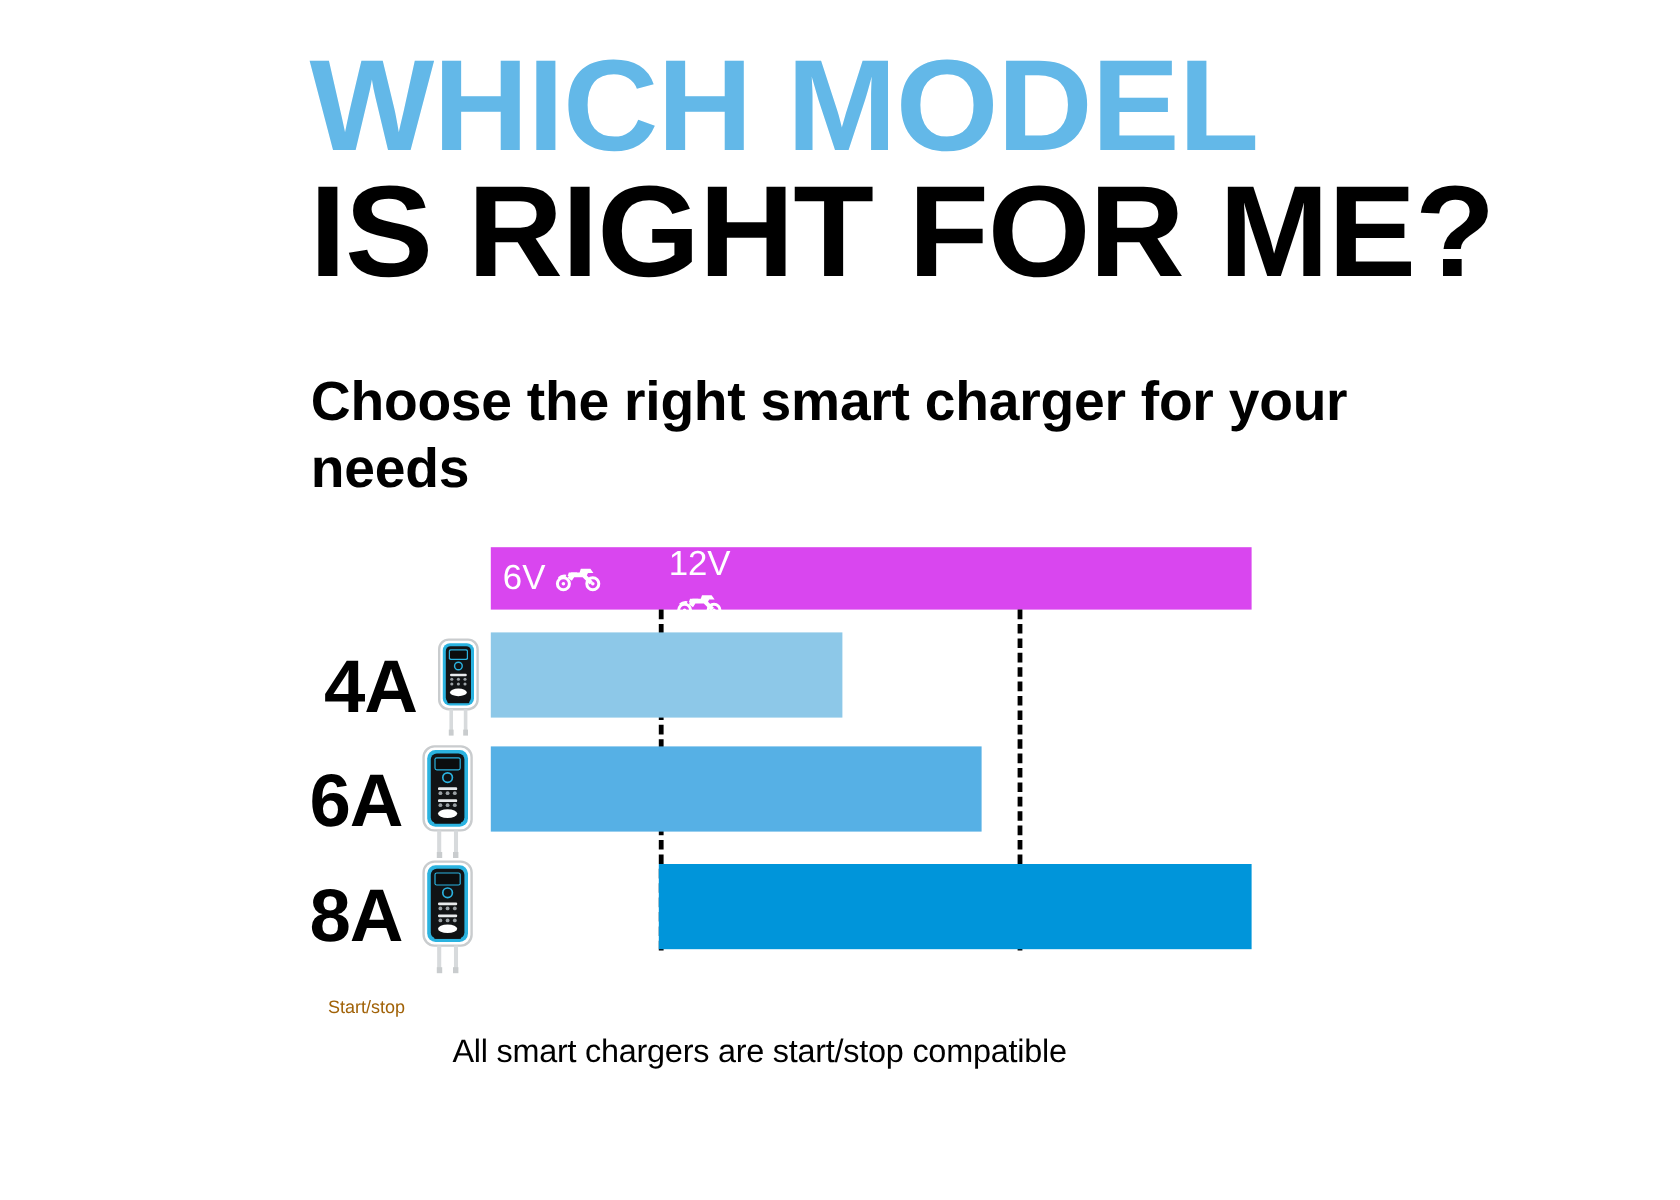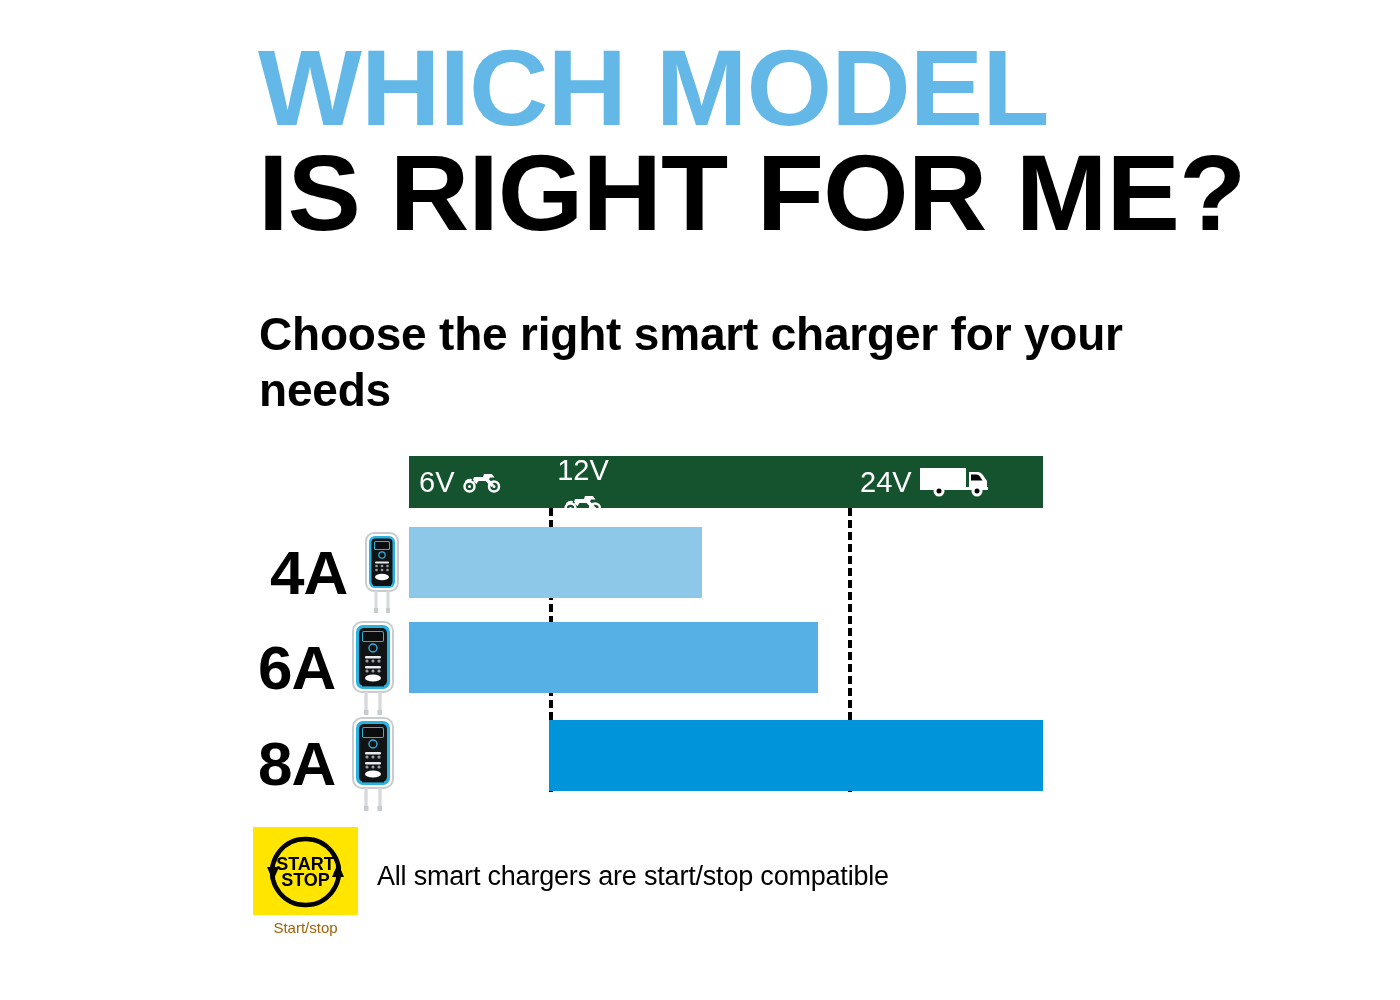--- a/index.html
+++ b/index.html
@@ -68,21 +68,21 @@
     width: 634px;
     height: 336px;
   }
 
   .header-bar {
     position: absolute;
     left: 0;
     top: 0;
     width: 634px;
     height: 52px;
-    background: #14532d;
+    background: #d946ef;
     color: #ffffff;
   }
   .hdr-group {
     position: absolute;
     top: 0;
     height: 52px;
     display: flex;
     align-items: center;
     gap: 7px;
   }
@@ -240,37 +240,20 @@
             <path d="M74 16 q8 0 13 5 l14 11 h-27 z" fill="#000000"></path>
             <circle cx="28" cy="44" r="10" fill="#ffffff"></circle>
             <circle cx="28" cy="44" r="4.5" fill="#000000"></circle>
             <circle cx="86" cy="44" r="10" fill="#ffffff"></circle>
             <circle cx="86" cy="44" r="4.5" fill="#000000"></circle>
           </g>
         </svg>
       </span>
     </div>
 
-    <div class="hdr-group" style="left:451px;">
-      <span class="hdr-label">24V</span>
-      <span>
-        <svg class="veh" width="72" height="34" viewBox="0 0 144 68">
-          <g fill="#ffffff">
-            <rect x="2" y="6" width="92" height="38"></rect>
-            <path d="M100 14 h18 q6 0 9 5 l9 13 v12 h-36 z"></path>
-            <path d="M104 19 h12 q3 0 5 3 l6 9 h-23 z" fill="#000000"></path>
-            <rect x="2" y="44" width="136" height="6"></rect>
-            <circle cx="40" cy="52" r="11" fill="#ffffff"></circle>
-            <circle cx="40" cy="52" r="5" fill="#000000"></circle>
-            <circle cx="116" cy="52" r="11" fill="#ffffff"></circle>
-            <circle cx="116" cy="52" r="5" fill="#000000"></circle>
-          </g>
-        </svg>
-      </span>
-    </div>
   </div>
 
   <div class="divider" style="left:140px;"></div>
   <div class="divider" style="left:439px;"></div>
 
   <div class="bar b4"></div>
   <div class="bar b6"></div>
   <div class="bar b8"></div>
 </div>
 
@@ -354,28 +337,16 @@
         <rect x="19" y="63" width="22" height="3.4" fill="#0f1112"></rect>
         <path d="M23 72 l0 20 M37 72 l0 20" stroke="#d7dadc" stroke-width="3.4" fill="none"></path>
         <rect x="21" y="90" width="4.5" height="5" fill="#c9ccce"></rect>
         <rect x="34.5" y="90" width="4.5" height="5" fill="#c9ccce"></rect>
       </g>
     </svg>
   </span>
 </div>
 
 <div class="badge">
-  <div class="badge-top">
-    <svg width="105" height="88" viewBox="0 0 105 88">
-      <g fill="none" stroke="#000000" stroke-width="4.5">
-        <path d="M20 52 A33 33 0 0 1 52.5 12 A33 33 0 0 1 85 52"></path>
-        <path d="M85 38 A33 33 0 0 1 52.5 78 A33 33 0 0 1 20 38"></path>
-      </g>
-      <polygon points="14,40 26,40 20,54" fill="#000000"></polygon>
-      <polygon points="79,50 91,50 85,36" fill="#000000"></polygon>
-      <text x="52.5" y="43" text-anchor="middle" font-family="Liberation Sans, sans-serif" font-size="18" font-weight="700" fill="#000000">START</text>
-      <text x="52.5" y="59" text-anchor="middle" font-family="Liberation Sans, sans-serif" font-size="18" font-weight="700" fill="#000000">STOP</text>
-    </svg>
-  </div>
   <div class="badge-caption">Start/stop</div>
 </div>
 
 <div class="footnote">All smart chargers are start/stop compatible</div>
 
 </body></html>

